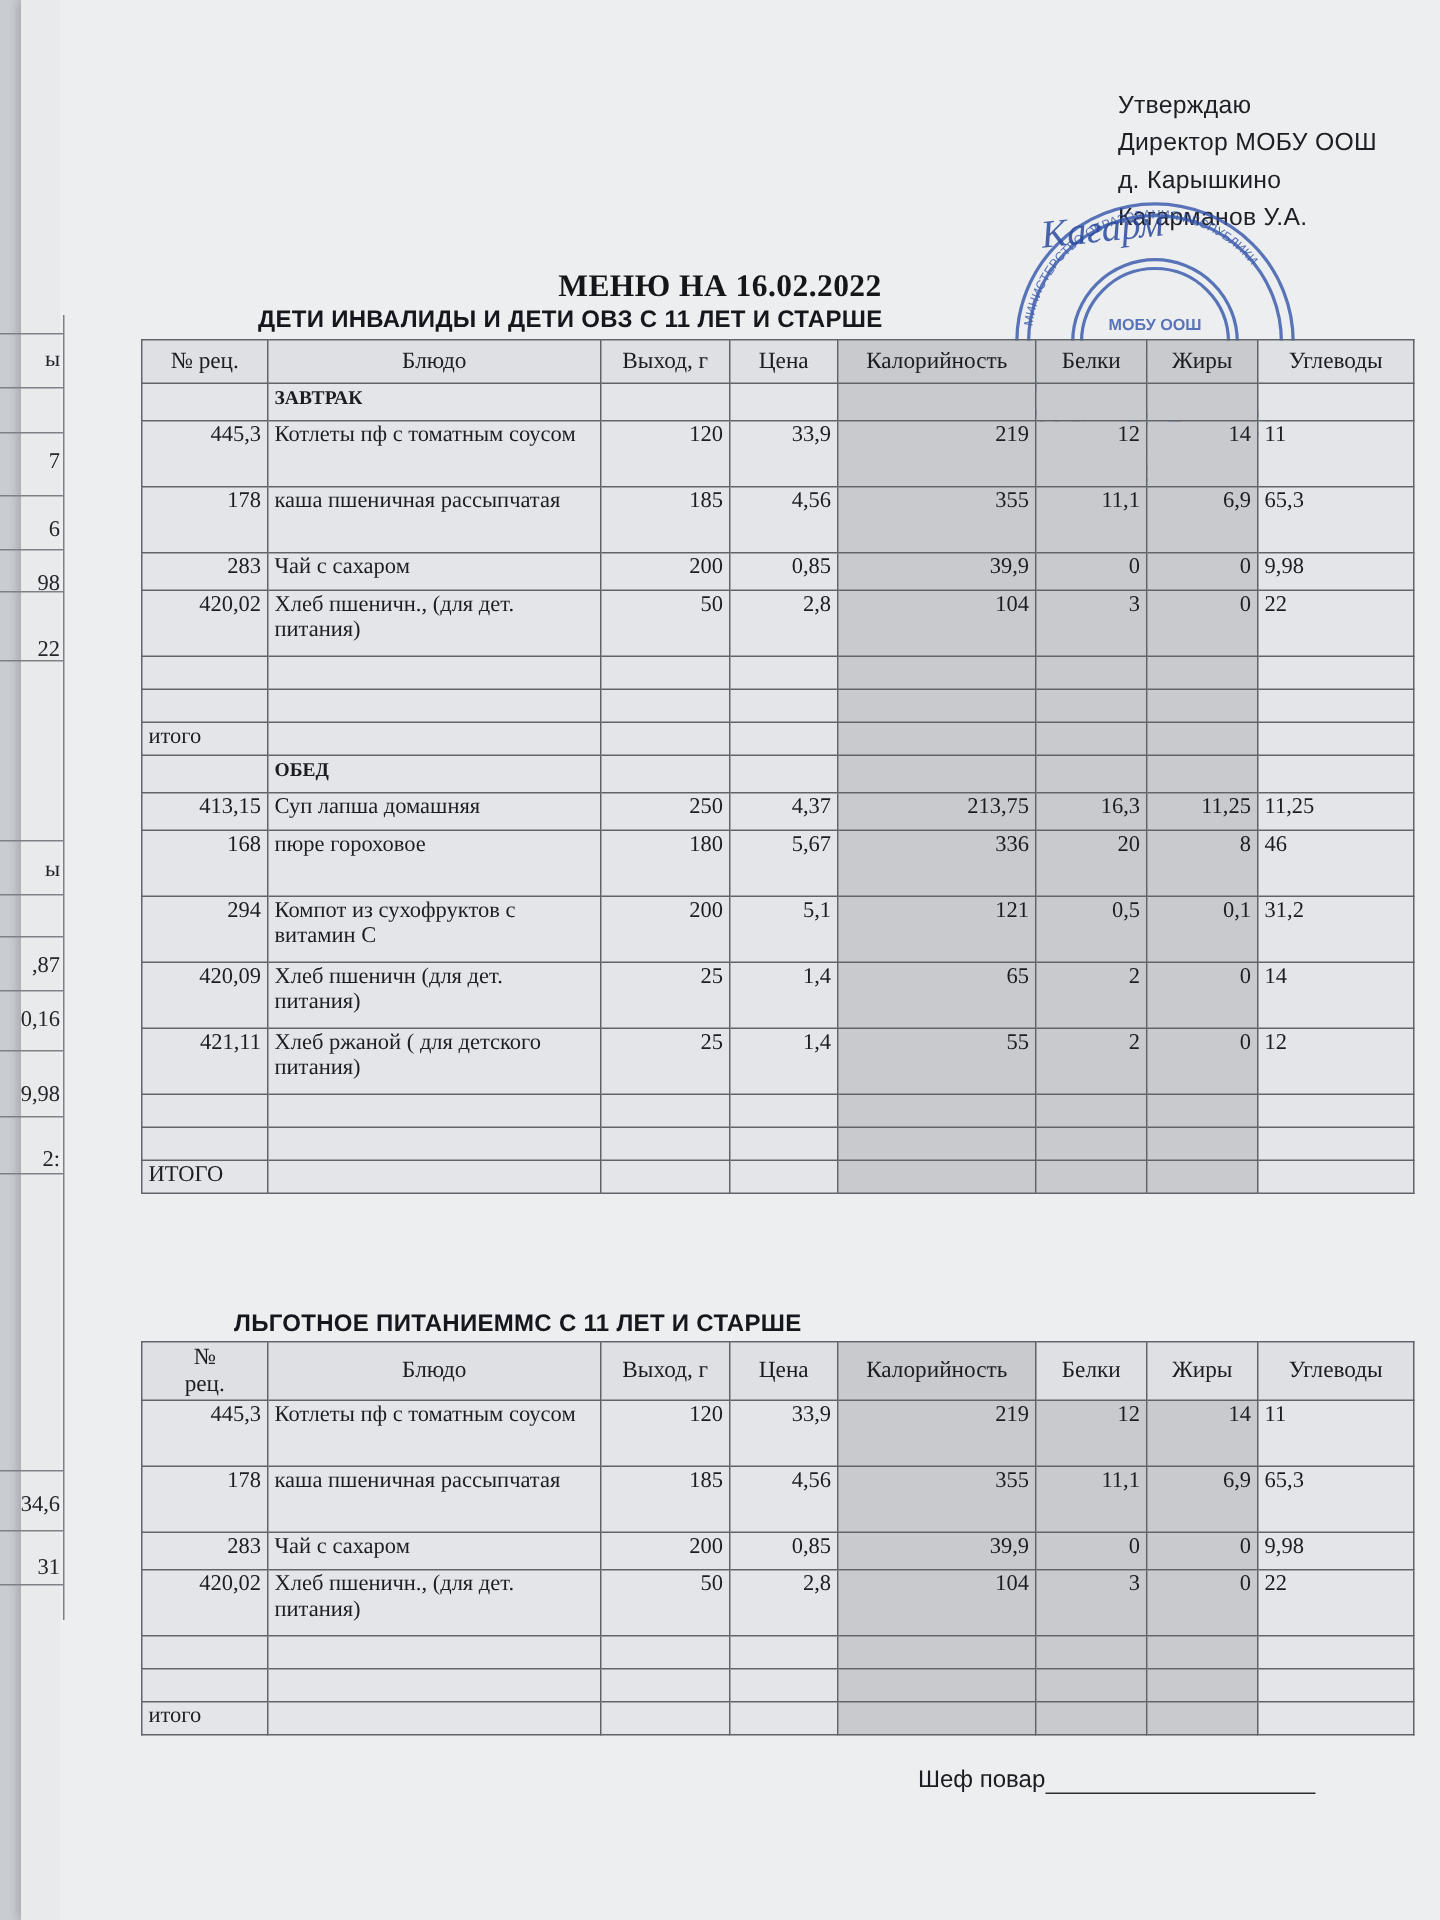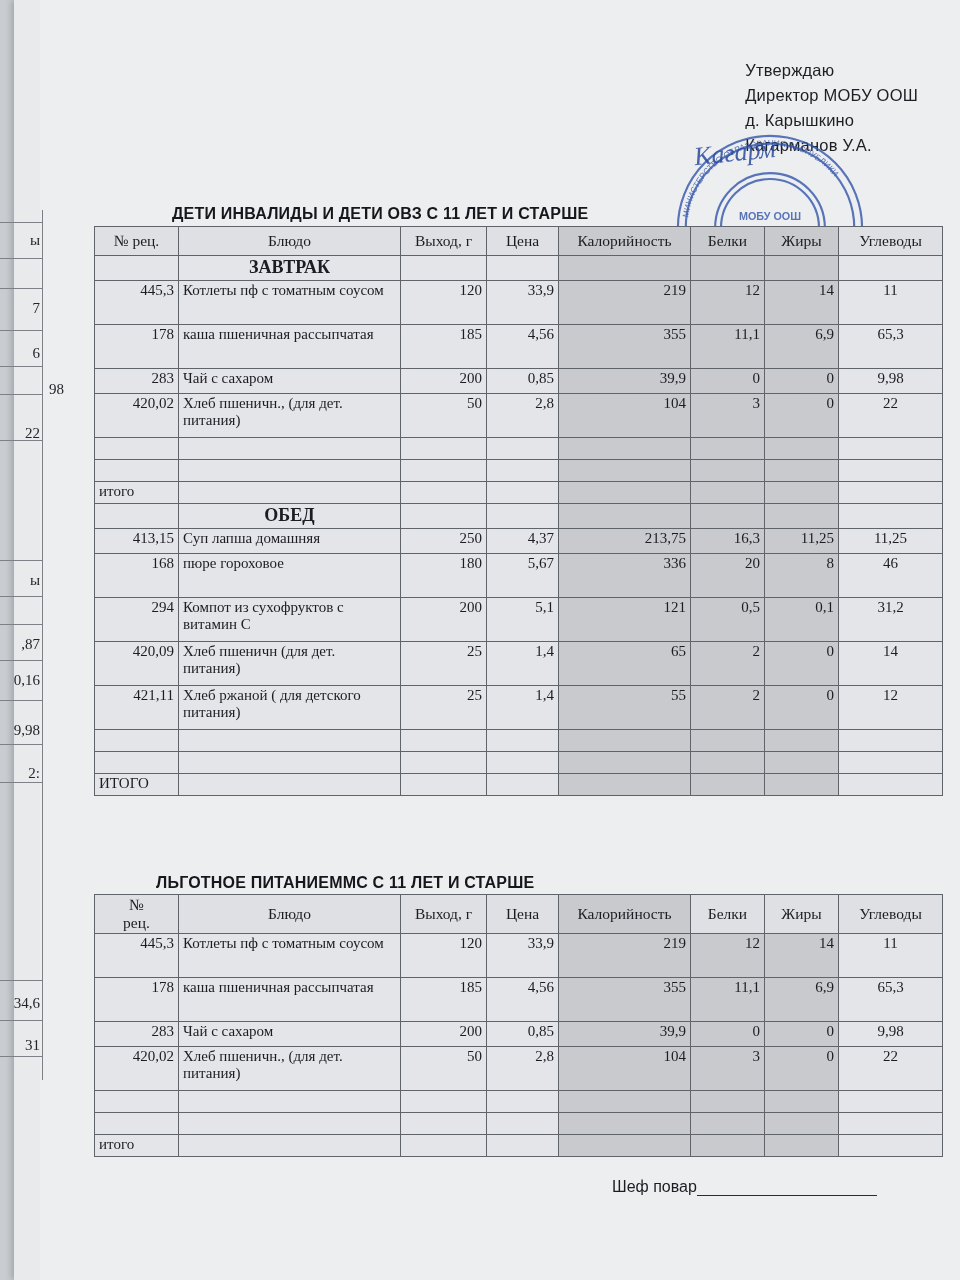--- a/index.html
+++ b/index.html
@@ -126,26 +126,26 @@
     font-size: 15.5px;
     height: 26px;
   }
   .c-num { text-align: right; vertical-align: bottom; }
   .c-name { text-align: left; }
   .c-out { text-align: right; vertical-align: bottom; margin-top: 44px; }
   .c-price { text-align: right; vertical-align: top; }
   .c-kal { text-align: right; vertical-align: bottom; background: #c9cacd !important; }
   .c-bel { text-align: right; vertical-align: bottom; background: #c9cacd !important; }
   .c-zhir { text-align: right; vertical-align: bottom; background: #c9cacd !important; }
-  .c-ugl { text-align: center; vertical-align: bottom; }
+  .c-ugl { text-align: left; vertical-align: bottom; }
   .shaded { background: #c9cacd !important; }
   .meal-head {
-    text-align: center;
+    text-align: left;
     font-weight: bold;
-    font-size: 18px;
+    font-size: 13px;
   }
   .tall { height: 44px; padding-left: 44px; }
   .short { height: 25px; }
   .blank { height: 22px; }
 
   .totals { text-align: left; padding-left: 4px; }
 
   
   .stamp {
     position: absolute;
@@ -191,21 +191,21 @@
 <div id="page">
 
   <div class="bg-sheet-left"></div>
   <div class="sheet"></div>
   <div class="paper"></div>
 
   <div id="edge-fragments">
       <div class="ghost" style="left: 0px; top: 232px;">ы</div>
       <div class="ghost" style="left: 0px; top: 300px;">7</div>
       <div class="ghost" style="left: 0px; top: 345px;">6</div>
-      <div class="ghost" style="left: 0px; top: 381px; margin-left: 24px;">98</div>
+      <div class="ghost" style="left: 0px; top: 381px;">98</div>
       <div class="ghost" style="left: 0px; top: 425px;">22</div>
       <div class="ghost" style="left: 0px; top: 572px;">ы</div>
       <div class="ghost" style="left: 0px; top: 636px;">,87</div>
       <div class="ghost" style="left: 0px; top: 672px;">0,16</div>
       <div class="ghost" style="left: 0px; top: 722px;">9,98</div>
       <div class="ghost" style="left: 0px; top: 765px;">2:</div>
       <div class="ghost" style="left: 0px; top: 995px;">34,6</div>
       <div class="ghost" style="left: 0px; top: 1037px;">31</div>
       <div class="ghost-line" style="left: 0px; top: 222px; width: 42px;"></div>
       <div class="ghost-line" style="left: 0px; top: 258px; width: 42px;"></div>
@@ -246,20 +246,21 @@
       <text><textPath href="#arcTop" startOffset="4%">МИНИСТЕРСТВО ОБРАЗОВАНИЯ РЕСПУБЛИКИ</textPath></text>
       <path id="arcBot" d="M 22,100 A 78,78 0 0 0 178,100" fill="none"></path>
       <text><textPath href="#arcBot" startOffset="6%">БАШКОРТОСТАН  ОГРН 1020201549089</textPath></text>
       <text x="100" y="92" text-anchor="middle" font-size="11" font-weight="bold">МОБУ ООШ</text>
       <text x="100" y="106" text-anchor="middle" font-size="8">д. Карышкино</text>
       <text x="100" y="120" text-anchor="middle" font-size="7.5">ИНН 0219006254</text>
     </g>
   </svg>
   <div class="signature">Кагарм</div>
 
+  <div class="menu-title">МЕНЮ НА 16.02.2022</div>
 
   <div class="section-heading" id="h-invalid">ДЕТИ ИНВАЛИДЫ И ДЕТИ ОВЗ С 11 ЛЕТ И СТАРШЕ</div>
 
   <table class="menu" id="table1" style="left:94px; top:226px; width:848px;">
     <colgroup>
       <col style="width:84px">
       <col style="width:222px">
       <col style="width:86px">
       <col style="width:72px">
       <col style="width:132px">

